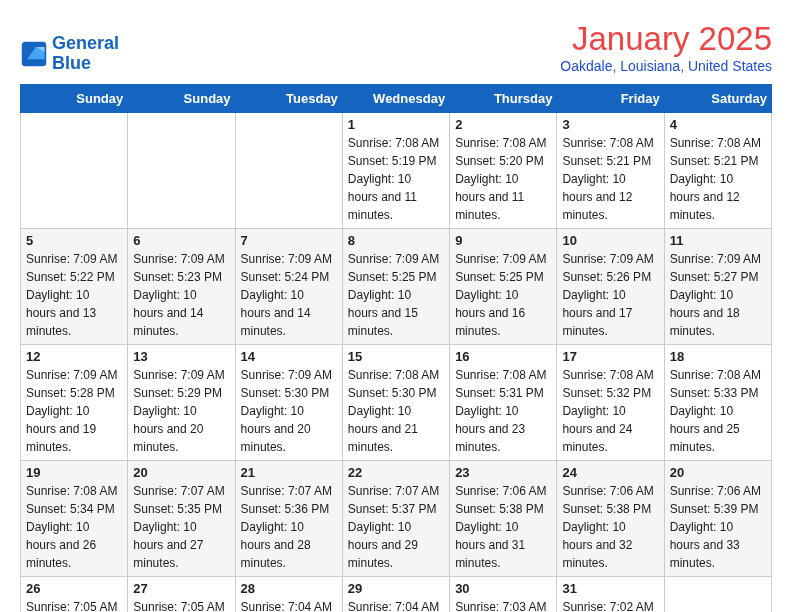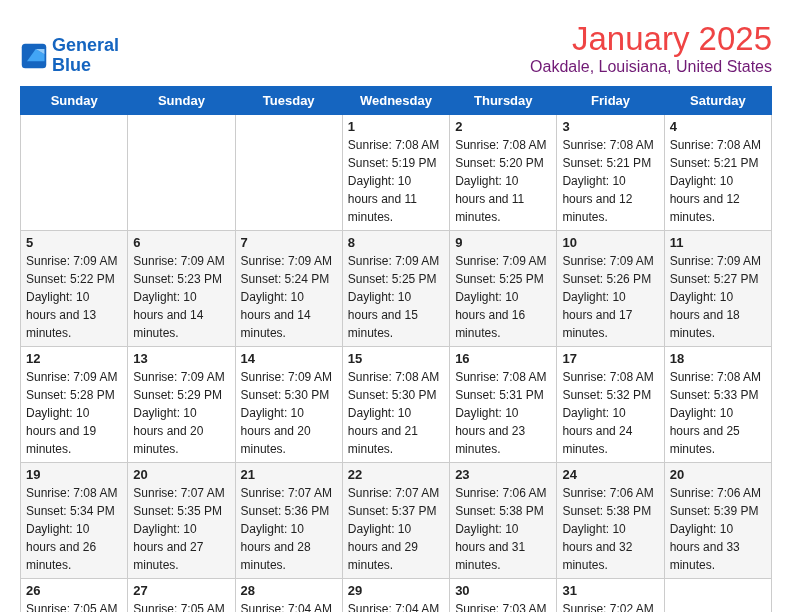--- a/index.html
+++ b/index.html
@@ -36,35 +36,35 @@
     }
     .title-block {
       text-align: right;
     }
     .month-title {
       font-size: 33px;
       font-weight: normal;
       color: #ef4444;
     }
     .location {
-      font-size: 16px;
-      color: #701a75;
+      font-size: 14px;
+      color: #1d4ed8;
     }
     .calendar {
       width: 100%;
       border-collapse: collapse;
       border: 1px solid #ccc;
     }
     .calendar th {
       background: #1565c0;
       color: #fff;
       font-size: 13px;
       font-weight: bold;
       padding: 6px 4px;
-      text-align: center;
+      text-align: right;
       border: 1px solid #1565c0;
     }
     .calendar td {
       vertical-align: top;
       width: 107px;
       min-height: 90px;
       border: 1px solid #ccc;
       padding: 4px 5px;
       font-size: 10.5px;
       color: #222;

